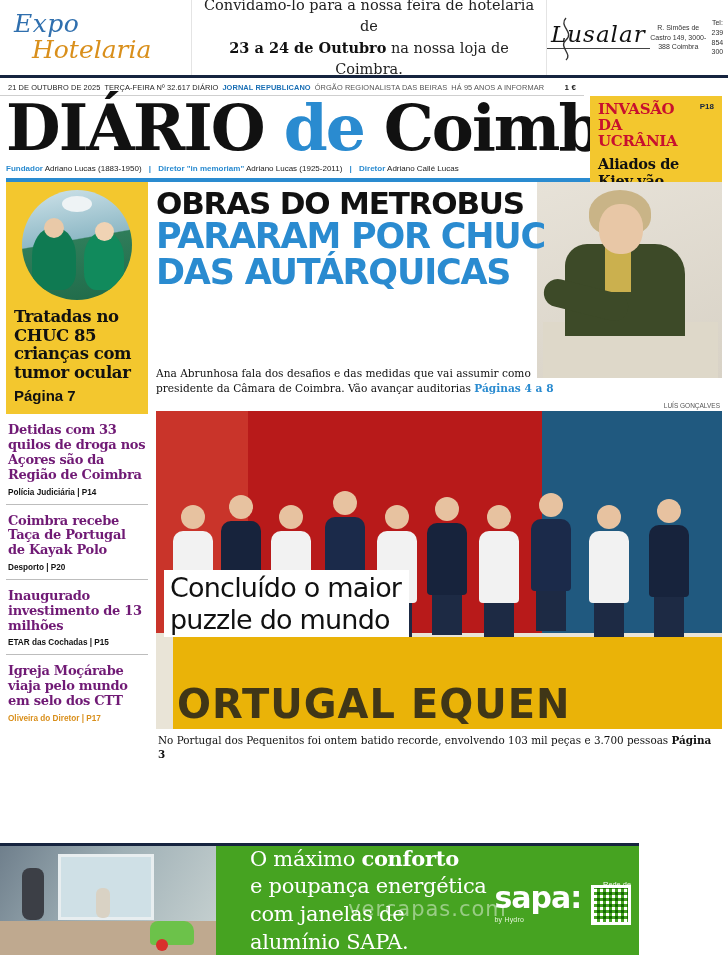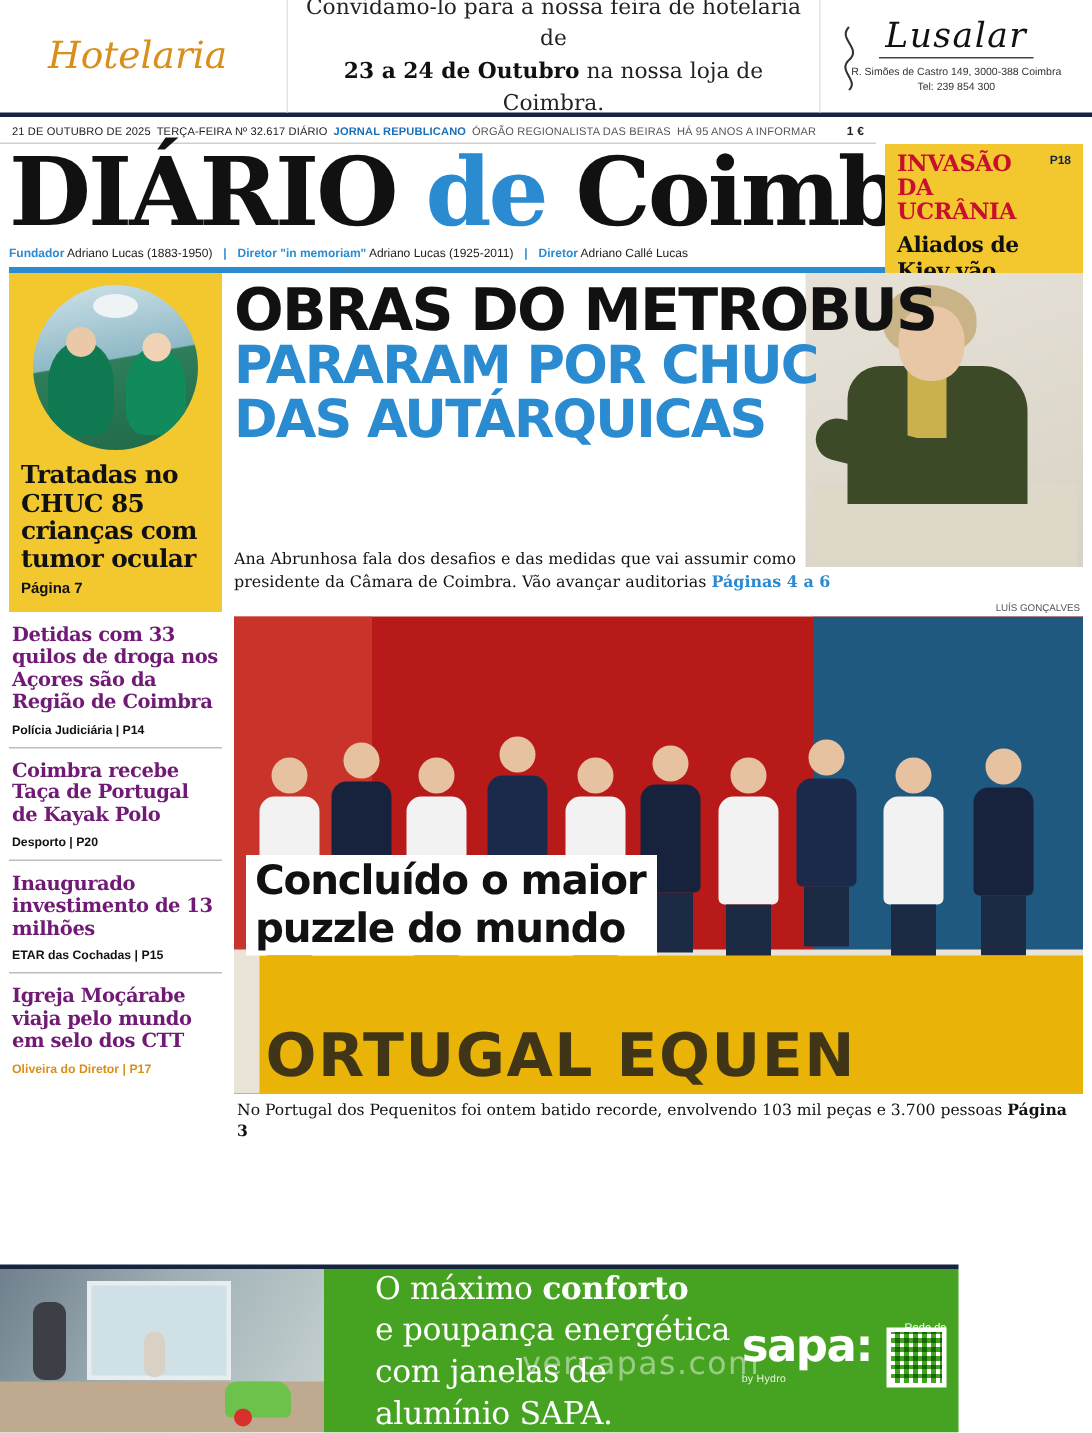--- a/index.html
+++ b/index.html
@@ -55,21 +55,21 @@
     font-size: 14.5px; color: #222; line-height: 1.45;
   }
   .tb-center .l2 {
     font-family: "DejaVu Serif", serif;
     font-size: 14.5px; color: #222; line-height: 1.45;
   }
   .tb-center .l2 b { font-weight: bold; color:#111; }
   .tb-right {
     width: 182px;
     border-left: 1px solid #e4e4e4;
-    display: flex; flex-direction: column;
+    display: flex; flex-direction: row;
     align-items: center; justify-content: center;
     position: relative;
   }
   .tb-right .lusalar {
     font-family: "DejaVu Serif", serif;
     font-style: italic;
     font-size: 23px;
     letter-spacing: 1px;
     color: #111;
     border-bottom: 1px solid #444;
@@ -163,21 +163,21 @@
   .photo-circle .op1 { width:44px; height:62px; left:10px; top:38px; }
   .photo-circle .op2 { width:40px; height:58px; right:8px; top:42px; background:#118a5c; }
   .photo-circle .head1 { position:absolute; width:20px; height:20px; border-radius:50%; background:#e9c9a8; left:22px; top:28px;}
   .photo-circle .head2 { position:absolute; width:19px; height:19px; border-radius:50%; background:#f0d3b4; right:18px; top:32px;}
   .photo-circle .lamp { position:absolute; width:30px; height:16px; border-radius:50%; background:#eef3f5; left:40px; top:6px;}
   .left-yellow .hl {
     font-family: "DejaVu Serif", serif;
     font-weight: bold; font-size: 16.5px; line-height: 1.12; color: #111;
     letter-spacing: -.4px;
   }
-  .left-yellow .pg { font-size: 10px; font-weight: bold; color:#111; margin-top: 5px; }
+  .left-yellow .pg { font-size: 15px; font-weight: bold; color:#111; margin-top: 5px; }
 
   .brief { padding: 9px 2px 7px 2px; border-bottom: 1px solid #bdbdbd; }
   .brief:last-child { border-bottom: none; }
   .brief .t {
     font-family: "DejaVu Serif", serif;
     font-weight: bold; font-size: 13px; line-height: 1.14; color: #701a75;
     letter-spacing: -.3px;
   }
   .brief .src { margin-top: 5px; font-size: 8.2px; font-weight: bold; color: #111; }
   .brief .src.or { color: #d98f1b; }
@@ -193,21 +193,21 @@
   .lp-face { position:absolute; left:62px; top:22px; width:44px; height:50px; background:#e8c7a6; border-radius:46%; }
   .lp-body { position:absolute; left:28px; top:62px; width:120px; height:92px; background:#3d4a28; border-radius:22px 30px 0 0; }
   .lp-shirt { position:absolute; left:68px; top:64px; width:26px; height:46px; background:#cbb04e; }
   .lp-legs { position:absolute; left:6px; top:140px; width:175px; height:58px; background:#ded8c9; }
   .lp-arm { position:absolute; left:6px; top:104px; width:86px; height:28px; background:#3d4a28; border-radius:14px; transform: rotate(14deg); }
   .lead-head {
     position: relative; z-index: 2; padding-top: 6px;
   }
   .lead-head .l1 {
     font-family: "DejaVu Sans", sans-serif;
-    font-weight: bold; font-size: 39px; line-height: 1.0;
+    font-weight: bold; font-size: 31px; line-height: 1.0;
     letter-spacing: -1.2px; color: #111;
   }
   .lead-head .l2, .lead-head .l3 {
     font-family: "DejaVu Sans", sans-serif;
     font-weight: bold; font-size: 35px; line-height: 1.02;
     letter-spacing: -1.2px; color: #2a8bd0;
   }
   .lead-sub {
     position: absolute; left: 0; bottom: 4px; width: 402px; z-index: 3;
     font-family: "DejaVu Serif", serif;
@@ -240,21 +240,21 @@
   }
   .puzzle-text {
     position:absolute; left: 4px; bottom: 6px;
     font-family: "DejaVu Sans", sans-serif; font-weight: bold;
     font-size: 40px; letter-spacing: 1px; color: #1b1b1b; opacity:.82;
     line-height: .95;
   }
   .bp-title {
     position: absolute; left: 8px; bottom: 92px; z-index: 5;
     background: #ffffff;
-    font-family: "DejaVu Sans", sans-serif; font-weight: bold;
+    font-family: "DejaVu Sans", sans-serif; font-weight: normal;
     font-size: 27px; letter-spacing: -.8px; color: #111;
     padding: 2px 8px 2px 6px; line-height: 1.18;
   }
   .bp-title span { display:block; }
   .bp-caption {
     font-family: "DejaVu Serif", serif;
     font-size: 10.4px; color: #111; padding: 5px 2px 6px 2px; line-height:1.3;
   }
   .bp-caption .pg { font-weight: bold; }
 
@@ -309,20 +309,21 @@
     pointer-events: none;
   }
 </style>
 </head>
 <body>
 
 <div class="page">
 
   <div class="top-banner">
     <div class="tb-left">
+      <div class="expo">Expo</div>
       <div class="hotelaria">Hotelaria</div>
     </div>
     <div class="tb-center">
       <div class="l1">Convidamo-lo para a nossa feira de hotelaria de</div>
       <div class="l2">
         <b>23 a 24 de Outubro</b><span> na nossa loja de Coimbra.</span>
       </div>
     </div>
     <div class="tb-right">
       <svg class="squiggle" viewBox="0 0 22 46">
@@ -429,21 +430,21 @@
           <div class="lp-hair"></div>
           <div class="lp-face"></div>
         </div>
         <div class="lead-head">
           <div class="l1">OBRAS DO METROBUS</div>
           <div class="l2">PARARAM POR CHUC</div>
           <div class="l3">DAS AUTÁRQUICAS</div>
         </div>
         <div class="lead-sub">
           <span>Ana Abrunhosa fala dos desafios e das medidas que vai assumir como presidente da Câmara de Coimbra. Vão avançar auditorias</span>
-          <span class="pages">Páginas 4 a 6</span>
+          <span class="pages">Páginas 4 a 8</span>
         </div>
       </div>
 
       <div class="credit-line">LUÍS GONÇALVES</div>
 
       <div class="big-photo">
         <div class="bp-wallL"></div>
         <div class="bp-wallR"></div>
         <div class="bp-floor"></div>
 

